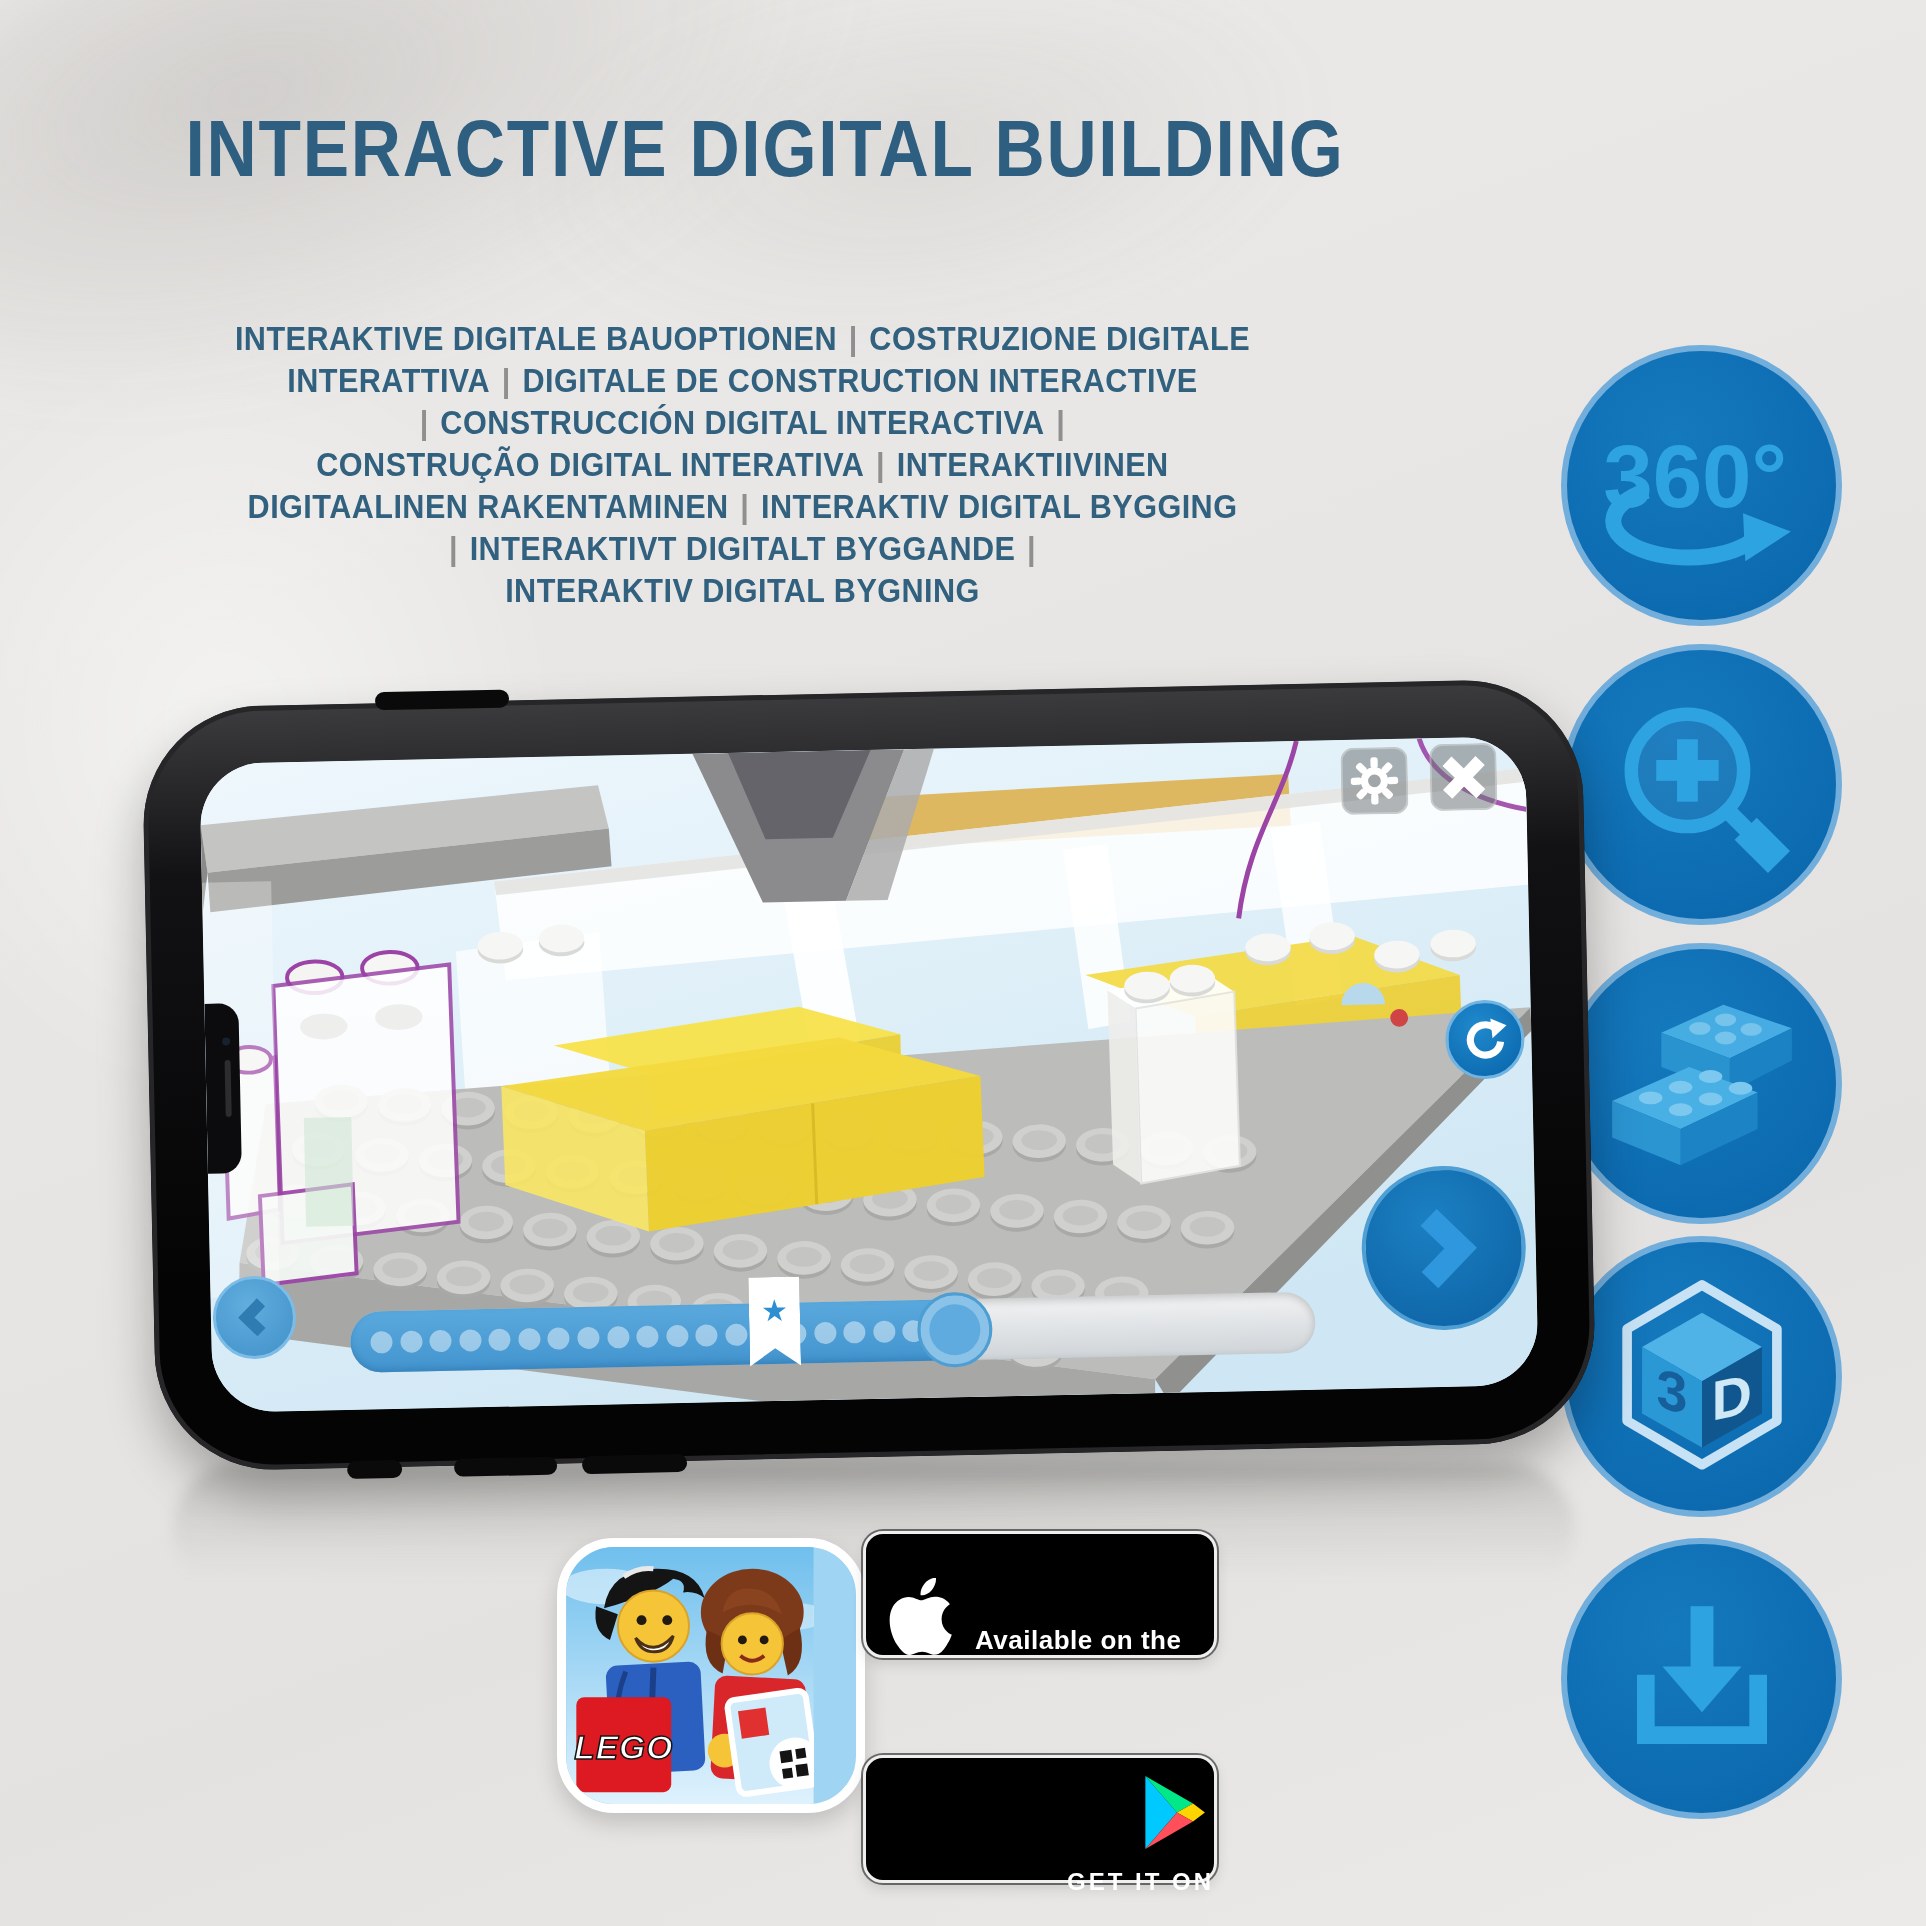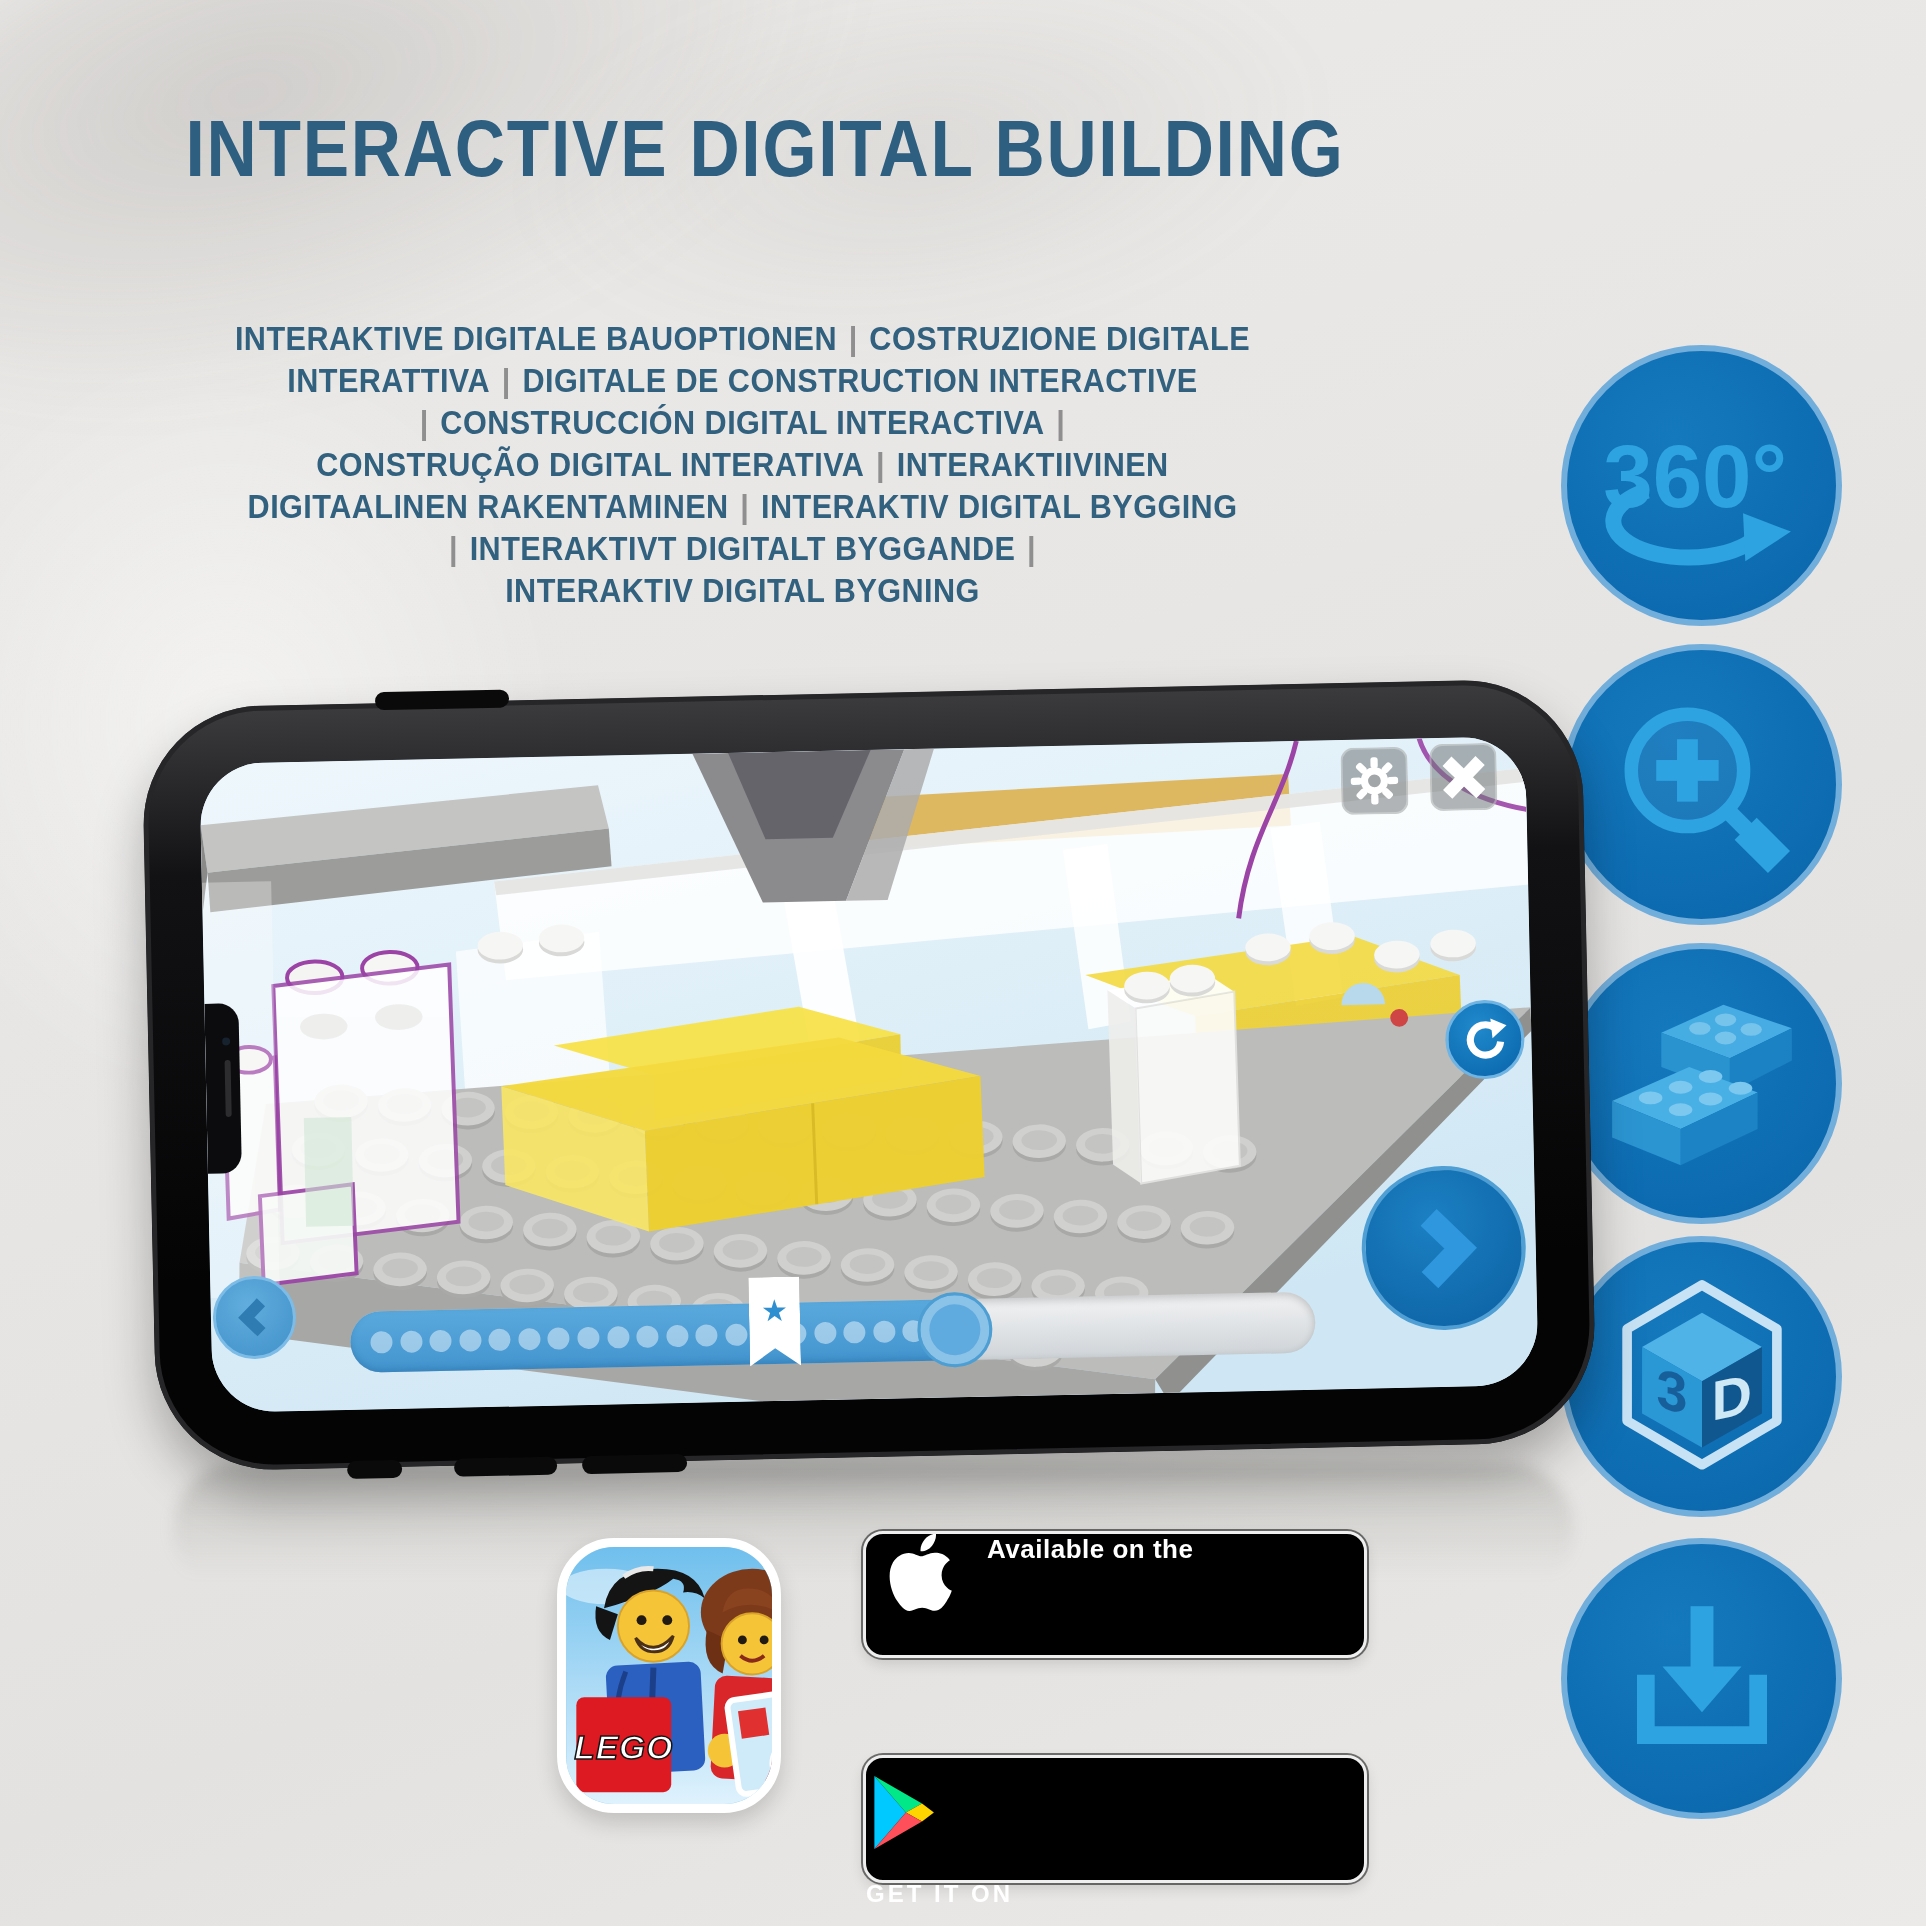--- a/index.html
+++ b/index.html
@@ -68,25 +68,25 @@
     background:linear-gradient(180deg,#5aa9dd,#4394cf);box-shadow:inset 0 -3px 6px rgba(20,80,130,.25);}
   .progress .dots{position:absolute;left:20px;top:20px;width:584px;height:22px;display:flex;justify-content:space-between;align-items:center;}
   .progress .dot{width:22px;height:22px;border-radius:50%;background:rgba(235,246,252,.5);flex:0 0 auto;}
   .progress .handle{position:absolute;left:567px;top:-7px;width:75px;height:75px;border-radius:50%;
     background:#5fabdf;border:3px solid #4d9ed2;box-sizing:border-box;box-shadow:inset 0 0 0 9px rgba(255,255,255,.28);}
   .progress .bookmark{position:absolute;left:399px;top:-26px;width:51px;height:89px;background:#fff;
     clip-path:polygon(0 0,100% 0,100% 100%,50% 80%,0 100%);display:flex;justify-content:center;
     font-family:"DejaVu Sans",sans-serif;color:#2e8fd0;font-size:30px;padding-top:16px;box-sizing:border-box;}
 
   
-  .app-icon{position:absolute;left:557px;top:1538px;width:224px;height:275px;border-radius:57px;
+  .app-icon{position:absolute;left:557px;top:1538px;width:308px;height:275px;border-radius:57px;
     border:9px solid #ffffff;box-sizing:border-box;overflow:hidden;box-shadow:0 10px 22px rgba(0,0,0,.16);background:#9fd4f2;}
-  .badge{position:absolute;left:863px;width:504px;border-radius:20px;background:#000;
+  .badge{position:absolute;left:863px;width:354px;border-radius:20px;background:#000;
     border:3px solid #efefef;box-sizing:border-box;box-shadow:0 0 0 2px rgba(45,45,45,.65),0 6px 14px rgba(0,0,0,.12);
-    display:flex;align-items:flex-start;color:#fff;gap:12px;}
+    display:flex;align-items:flex-end;color:#fff;}
   .badge.appstore{top:1531px;height:127px;}
   .badge.gplay{top:1755px;height:128px;flex-direction:column;}
   .badge .logo{flex:0 0 109px;display:flex;justify-content:center;align-items:center;}
   .badge .txt{display:flex;flex-direction:column;justify-content:center;}
   .badge .small{font-size:26px;font-weight:bold;letter-spacing:0.5px;line-height:30px;}
   .badge.gplay .small{font-size:24px;letter-spacing:3px;font-weight:bold;}
   .badge .big{font-size:56px;font-weight:bold;letter-spacing:0;line-height:61px;white-space:nowrap;}
 </style>
 </head>
 <body>

